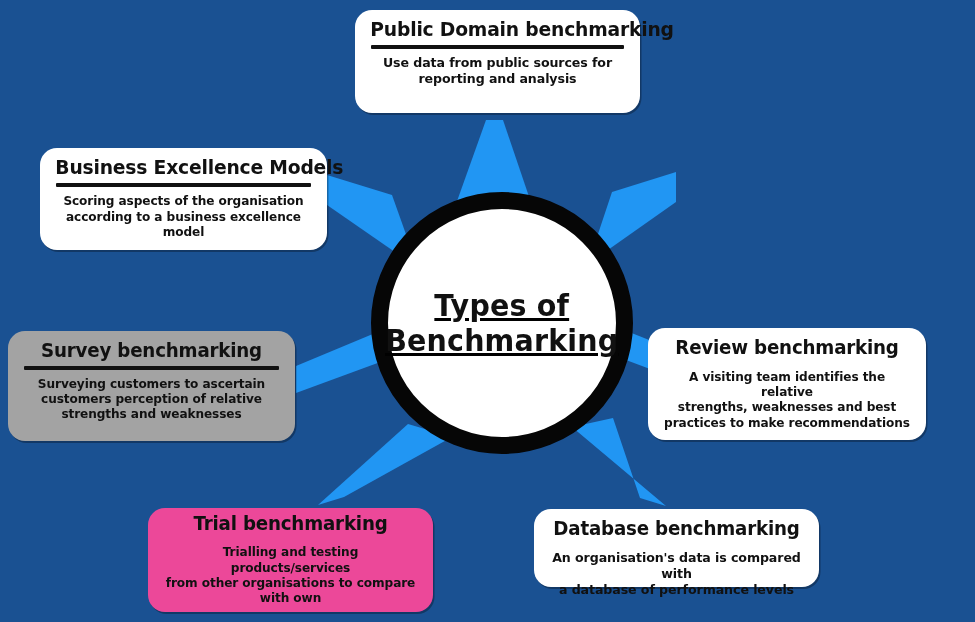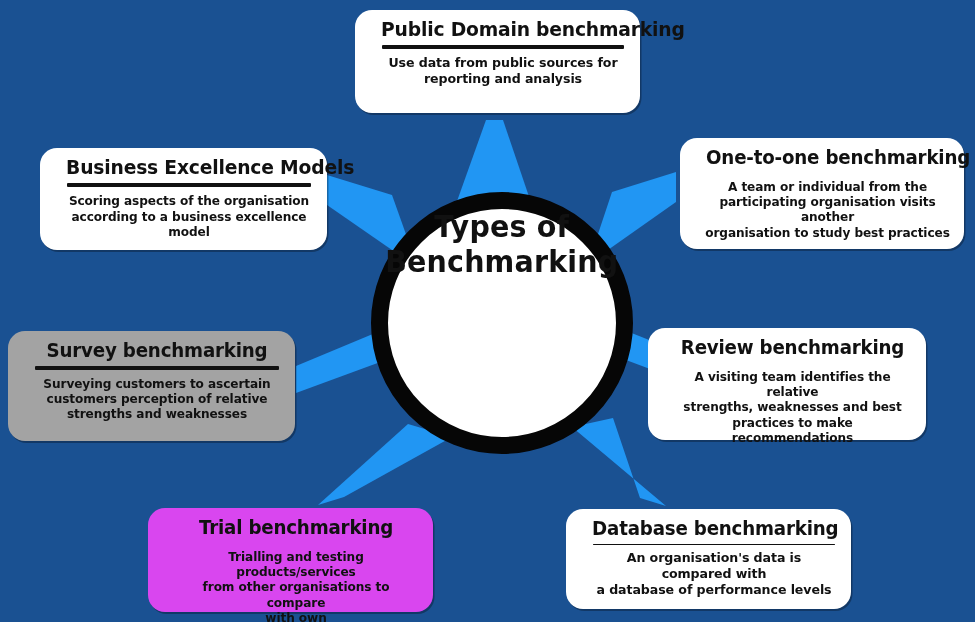--- a/index.html
+++ b/index.html
@@ -28,41 +28,43 @@
     position: absolute;
     left: 371px;
     top: 192px;
     width: 262px;
     height: 262px;
     border-radius: 50%;
     background: #ffffff;
     border: 17px solid #060606;
     box-sizing: border-box;
     display: flex;
+    align-items: center;
     justify-content: center;
     z-index: 5;
+    text-decoration: underline;
   }
   #center-title {
     text-align: center;
     color: #111111;
     font-family: "DejaVu Sans", sans-serif;
     font-weight: bold;
     font-size: 30px;
     line-height: 1.18;
     letter-spacing: 0.2px;
     white-space: pre-line;
     transform: scaleX(0.95);
   }
   
   .node {
     position: absolute;
     background: #ffffff;
     border-radius: 17px;
     box-sizing: border-box;
-    padding: 9px 10px 11px 21px;
+    padding: 9px 10px 11px 10px;
     z-index: 6;
     box-shadow: 1.5px 2px 0 rgba(0,0,0,0.30);
     display: flex;
     flex-direction: column;
     justify-content: flex-start;
   }
   .node-title {
     text-align: center;
     color: #111111;
     font-family: "DejaVu Sans", sans-serif;
@@ -90,21 +92,21 @@
     transform: scaleX(0.97);
     white-space: pre-line;
   }
   
   #node-public   { left: 355px; top: 10px;  width: 285px; height: 103px; }
   #node-business { left: 40px;  top: 148px; width: 287px; height: 102px; }
   #node-oneone   { left: 680px; top: 138px; width: 284px; height: 111px; }
   #node-survey   { left: 8px;   top: 331px; width: 287px; height: 110px; }
   #node-review   { left: 648px; top: 328px; width: 278px; height: 112px; }
   #node-trial    { left: 148px; top: 508px; width: 285px; height: 104px; }
-  #node-database { left: 566px; top: 509px; width: 285px; height: 100px; }
+  #node-database { left: 534px; top: 509px; width: 285px; height: 78px; }
 
   #node-public .node-title,
   #node-business .node-title { font-size: 19.5px; }
   #node-database .node-desc,
   #node-public .node-desc { font-size: 13px; }
 </style>
 </head>
 <body>
 
 <div id="canvas">
@@ -136,45 +138,38 @@
 reporting and analysis</div>
   </div>
 
   <div class="node" id="node-business" style="background: rgb(255, 255, 255);">
     <div class="node-title">Business Excellence Models</div>
     <div class="node-rule"></div>
     <div class="node-desc">Scoring aspects of the organisation
 according to a business excellence model</div>
   </div>
 
-  <div class="node" id="node-oneone" style="background: rgb(255, 255, 255);">
-    <div class="node-title">One-to-one benchmarking</div>
-    <div class="node-rule"></div>
-    <div class="node-desc">A team or individual from the
-participating organisation visits another
-organisation to study best practices</div>
-  </div>
 
   <div class="node" id="node-survey" style="background: #a3a3a3;">
     <div class="node-title">Survey benchmarking</div>
     <div class="node-rule"></div>
     <div class="node-desc">Surveying customers to ascertain
 customers perception of relative
 strengths and weaknesses</div>
   </div>
 
   <div class="node" id="node-review" style="background: rgb(255, 255, 255);">
     <div class="node-title">Review benchmarking</div>
     <div class="node-rule"></div>
     <div class="node-desc">A visiting team identifies the relative
 strengths, weaknesses and best
 practices to make recommendations</div>
   </div>
 
-  <div class="node" id="node-trial" style="background: #d946ef;">
+  <div class="node" id="node-trial" style="background: #ec4899; justify-content: center;">
     <div class="node-title">Trial benchmarking</div>
     <div class="node-rule"></div>
     <div class="node-desc">Trialling and testing products/services
 from other organisations to compare
 with own</div>
   </div>
 
   <div class="node" id="node-database" style="background: rgb(255, 255, 255);">
     <div class="node-title">Database benchmarking</div>
     <div class="node-rule"></div>

